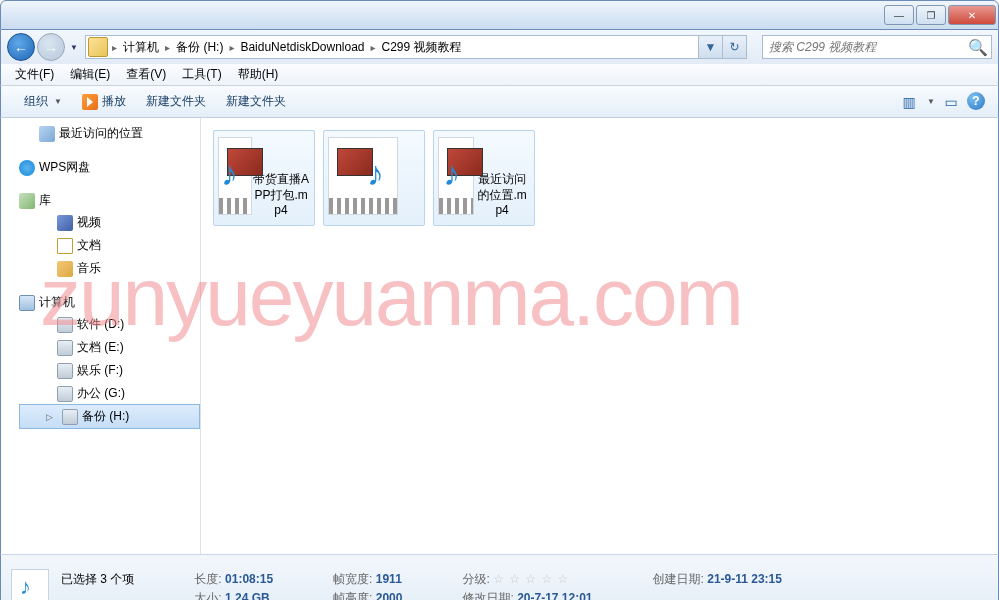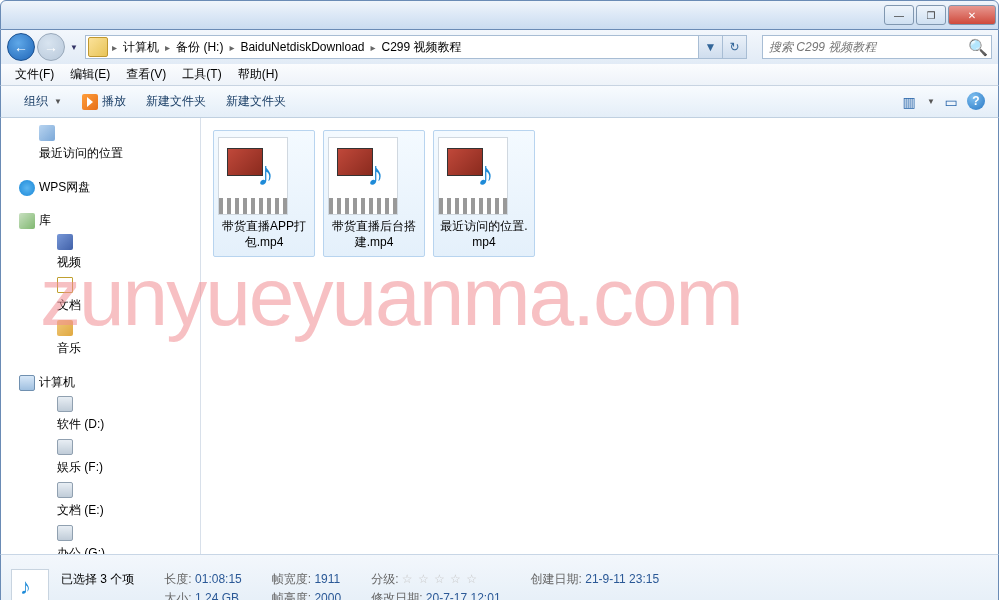--- a/index.html
+++ b/index.html
@@ -39,54 +39,54 @@
 .tool-drop { font-size: 8px; margin-left: 2px; color: #555; }
 .play-icon { width: 16px; height: 16px; background: linear-gradient(135deg, #ff9d3a, #e6701a); border-radius: 2px; position: relative; }
 .play-icon::after { content: ''; position: absolute; left: 5px; top: 3px; border-left: 6px solid #fff; border-top: 5px solid transparent; border-bottom: 5px solid transparent; }
 .toolbar-right { margin-left: auto; display: flex; gap: 6px; }
 .tool-icon { width: 20px; height: 20px; display: flex; align-items: center; justify-content: center; cursor: pointer; color: #2563a8; font-size: 14px; }
 .help-icon { width: 18px; height: 18px; border-radius: 50%; background: radial-gradient(circle at 35% 30%, #7fc0f0, #2877c4); color: #fff; font-size: 12px; font-weight: bold; display: flex; align-items: center; justify-content: center; }
 
 
 .main { display: flex; height: 436px; border-left: 1px solid #6a8bb5; border-right: 1px solid #6a8bb5; }
 .sidebar { width: 200px; background: #fff; border-right: 1px solid #d8e0ea; overflow-y: auto; padding: 4px 0; font-size: 12px; }
-.tree-item { display: flex; padding: 3px 0 3px 18px; cursor: pointer; gap: 4px; color: #000; flex-direction: column; }
+.tree-item { display: flex; align-items: center; padding: 3px 0 3px 18px; cursor: pointer; gap: 4px; color: #000; }
 .tree-item.selected { background: linear-gradient(to bottom, #ddecfc, #c4ddf6); border: 1px solid #8db8e0; margin: -1px 0; }
 .tree-sub { padding-left: 38px; }
 .tree-group { padding-left: 18px; margin-top: 12px; }
 .tree-group-head { display: flex; align-items: center; gap: 4px; font-weight: normal; cursor: pointer; padding: 2px 0; }
 .expand { width: 11px; height: 11px; display: inline-flex; align-items: center; justify-content: center; font-size: 9px; color: #666; margin-left: -14px; margin-right: 3px; }
 .ico { width: 16px; height: 16px; display: inline-block; flex-shrink: 0; }
 .ico-recent { background: linear-gradient(135deg, #b8d4f0, #7ba8d8); border-radius: 2px; }
 .ico-wps { background: radial-gradient(circle, #5bb5f0, #1a88d8); border-radius: 50%; }
 .ico-lib { background: linear-gradient(135deg, #c8e0c0, #80b870); border-radius: 2px; }
 .ico-video { background: linear-gradient(135deg, #7898d8, #4060a8); border-radius: 2px; }
 .ico-pic { background: linear-gradient(135deg, #90c8a0, #50a060); border-radius: 2px; }
 .ico-doc { background: #fff; border: 1px solid #c0a030; border-radius: 1px; }
 .ico-music { background: linear-gradient(135deg, #f0c879, #e0a840); border-radius: 2px; }
 .ico-pc { background: linear-gradient(180deg, #d8e8f8, #a0c0e0); border: 1px solid #7090b0; border-radius: 2px; }
 .ico-drive { background: linear-gradient(180deg, #e8eef4, #c0ccd8); border: 1px solid #90a0b0; border-radius: 2px; }
 .ico-cdrive { background: linear-gradient(180deg, #e8eef4, #c0ccd8); border: 1px solid #90a0b0; border-radius: 2px; position: relative; }
 
 .content { flex: 1; padding: 12px; display: flex; flex-wrap: wrap; gap: 8px; align-content: flex-start; position: relative; }
-.file-item { width: 102px; display: flex; flex-direction: column; align-items: flex-start; padding: 6px 4px; border: 1px solid #b8d4ef; background: linear-gradient(to bottom, #f4faff, #e4f0fb); border-radius: 2px; cursor: pointer; }
+.file-item { width: 102px; display: flex; flex-direction: row; align-items: flex-end; padding: 6px 4px; border: 1px solid #b8d4ef; background: linear-gradient(to bottom, #f4faff, #e4f0fb); border-radius: 2px; cursor: pointer; }
 .file-thumb { width: 70px; height: 78px; background: #fff; border: 1px solid #d0d8e0; position: relative; margin-bottom: 4px; }
 .thumb-pic { position: absolute; top: 10px; left: 8px; width: 36px; height: 28px; background: linear-gradient(135deg, #c0483a, #8a2a1e); border: 1px solid #333; }
 .thumb-note { position: absolute; top: 16px; right: 6px; width: 24px; height: 38px; }
 .thumb-note::before { content: '♪'; position: absolute; font-size: 34px; color: #1f8bd8; }
 .thumb-film { position: absolute; bottom: 0; left: 0; right: 0; height: 16px; background: repeating-linear-gradient(90deg, #333 0 4px, #fff 4px 8px); opacity: 0.5; }
 .file-name { font-size: 12px; text-align: center; line-height: 1.3; word-break: break-all; }
 
 
 .details { height: 58px; background: linear-gradient(to bottom, #f3f7fc, #e4eef7); border: 1px solid #6a8bb5; border-top: 1px solid #c8d6e6; display: flex; align-items: flex-end; padding: 4px 10px; font-size: 12px; color: #444; }
 .details-icon { width: 38px; height: 38px; background: #fff; border: 1px solid #c8d4e0; margin-right: 12px; position: relative; }
 .details-icon .thumb-note::before { font-size: 22px; color: #1f8bd8; }
 .details-grid { display: grid; grid-template-columns: auto auto auto auto auto; column-gap: 30px; row-gap: 2px; align-items: center; }
-.det-label { color: #666; text-align: right; }
-.det-val { color: #2a5896; }
+.det-label { color: #666; text-align: right; margin-left: 30px; }
+.det-val { color: #2a5896; font-weight: bold; }
 .stars { color: #c8c8c8; letter-spacing: 1px; }
 
 
 .watermark { position: absolute; top: 250px; left: 40px; right: 40px; font-size: 82px; color: rgba(240, 140, 145, 0.55); font-weight: 400; pointer-events: none; font-family: Arial, sans-serif; letter-spacing: -2px; z-index: 100; }
 </style>
 </head>
 <body>
 
 <div class="titlebar">
   <div class="win-controls">
@@ -186,25 +186,25 @@
       <div class="tree-group-head">
           <span class="ico ico-pc"></span>
           <span>计算机</span>
         </div>
       <div class="tree-item tree-sub">
           <span class="ico ico-drive"></span>
           <span>软件 (D:)</span>
         </div>
       <div class="tree-item tree-sub">
           <span class="ico ico-drive"></span>
+          <span>文档 (E:)</span>
+        </div>
+      <div class="tree-item tree-sub">
+          <span class="ico ico-drive"></span>
           <span>娱乐 (F:)</span>
-        </div>
-      <div class="tree-item tree-sub">
-          <span class="ico ico-drive"></span>
-          <span>文档 (E:)</span>
         </div>
       <div class="tree-item tree-sub">
           <span class="ico ico-drive"></span>
           <span>办公 (G:)</span>
         </div>
       <div class="tree-item tree-sub selected">
           <span class="expand">▷</span>
           <span class="ico ico-drive"></span>
           <span>备份 (H:)</span>
         </div>
@@ -219,21 +219,20 @@
           <div class="thumb-film"></div>
         </div>
       <div class="file-name">带货直播APP打包.mp4</div>
     </div>
     <div class="file-item">
       <div class="file-thumb">
           <div class="thumb-pic"></div>
           <div class="thumb-note"></div>
           <div class="thumb-film"></div>
         </div>
-      <div class="file-name">带货直播后台搭建.mp4</div>
     </div>
     <div class="file-item">
       <div class="file-thumb">
           <div class="thumb-pic"></div>
           <div class="thumb-note"></div>
           <div class="thumb-film"></div>
         </div>
       <div class="file-name">最近访问的位置.mp4</div>
     </div>
   </div>

